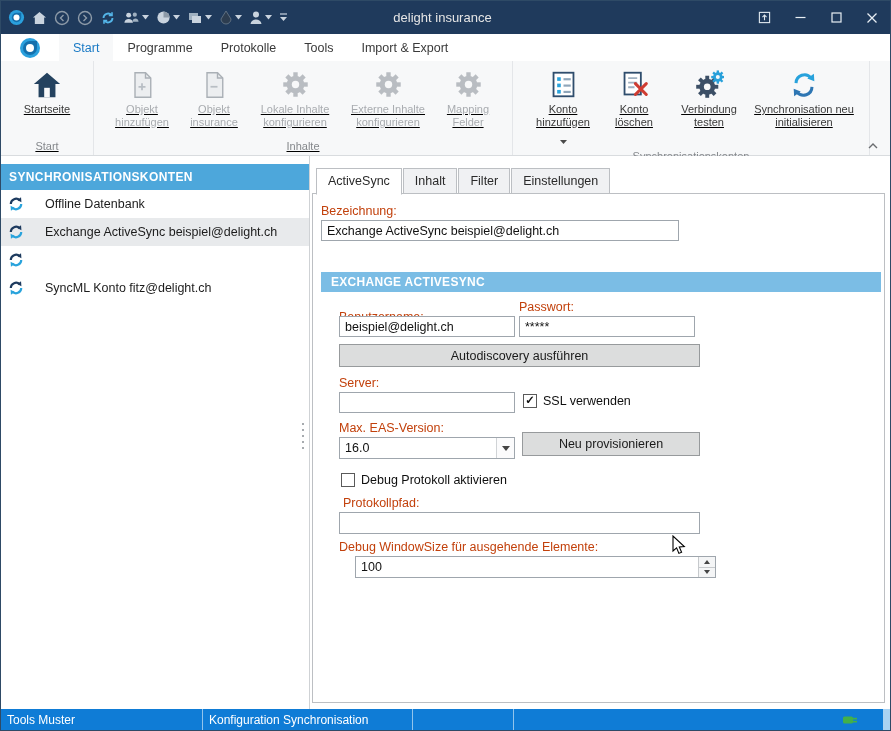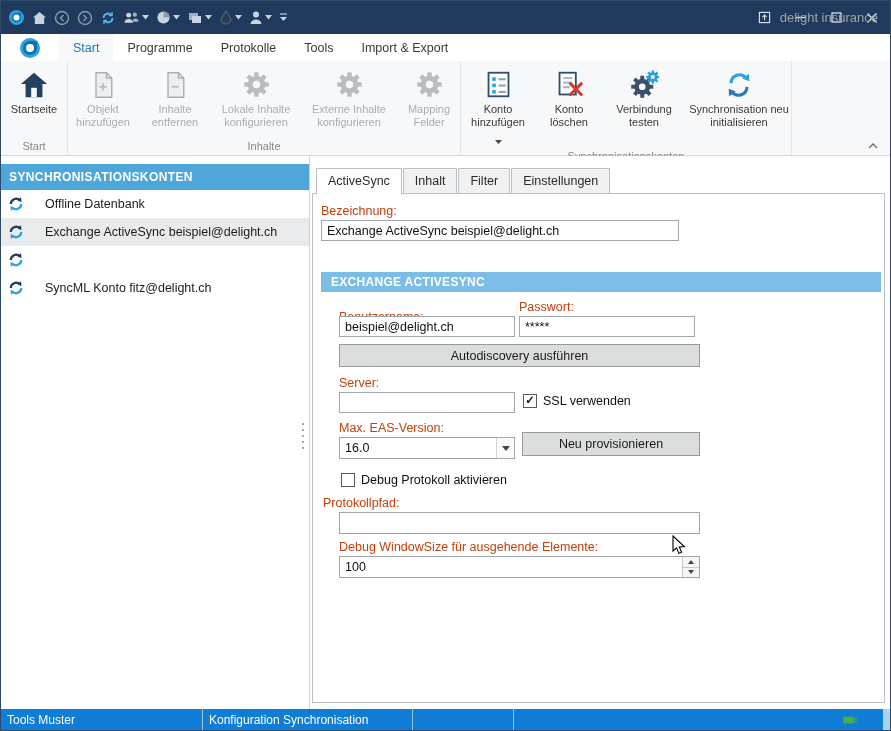--- a/index.html
+++ b/index.html
@@ -3,33 +3,33 @@
 <meta charset="utf-8">
 <style>
   * { margin:0; padding:0; box-sizing:border-box; }
   body { font-family:"Liberation Sans", sans-serif; background:#ffffff; }
   .window { width:891px; height:731px; position:relative; background:#fff; display:flex; flex-direction:column; overflow:hidden; border:1px solid #2e4a66; }
 
   
   .titlebar { height:33px; background:#1f3a5c; flex:0 0 auto; display:flex; align-items:center; position:relative; }
   .qat { display:flex; align-items:center; gap:7px; padding-left:7px; }
   .qat-btn { display:flex; align-items:center; gap:2px; height:24px; }
-  .title-center { position:absolute; left:0; right:12px; text-align:right; font-size:13px; color:#a3a3a3; pointer-events:none; }
+  .title-center { position:absolute; left:0; right:6px; text-align:center; font-size:13px; color:#e5e5e5; pointer-events:none; }
   .winctl { margin-left:auto; display:flex; height:33px; }
   .winctl-btn { width:36px; display:flex; align-items:center; justify-content:center; }
 
   
   .tabrow { height:27px; background:#ffffff; flex:0 0 auto; display:flex; align-items:stretch; }
   .appbtn { width:58px; display:flex; align-items:center; justify-content:center; }
   .rtab { padding:0 14px; display:flex; align-items:center; font-size:12.5px; color:#3a3a3a; }
   .rtab.active { color:#1a7ac5; background:#f7f8f9; }
 
   
   .ribbon { height:95px; background:#f7f8f9; border-bottom:1px solid #d9dcdf; flex:0 0 auto; display:flex; position:relative; }
-  .rgroup { display:flex; flex-direction:column; border-right:1px solid #e4e6e9; padding:0 0; }
+  .rgroup { display:flex; flex-direction:column; border-right:1px solid #e4e6e9; padding:0 13px;text-decoration:underline; }
   .rbuttons { flex:1; display:flex; align-items:stretch; padding-top:3px; gap:2px; }
   .rbtn { display:flex; flex-direction:column; align-items:center; padding-top:3px; }
   .ricon { height:35px; display:flex; align-items:center; justify-content:center; }
   .rlabel { font-size:11px; line-height:13px; text-align:center; color:#3a3a3a; margin-top:1px; }
   .rbtn.disabled .rlabel { color:#a9acb0;text-align:center; }
   .rcaret { margin-top:1px; }
   .rgroup-label { height:17px; font-size:11px; color:#85888c; text-align:center; line-height:17px; }
   .ribbon-collapse { position:absolute; right:9px; bottom:3px; width:16px; height:13px; display:flex; align-items:center; justify-content:center; }
 
   
@@ -50,21 +50,21 @@
 
   
   .flabel { position:absolute; font-size:12.5px; color:#c2410c; white-space:nowrap; }
   .tinput { position:absolute; border:1px solid #9fa6ad; background:#fff; font-family:inherit; font-size:12.5px; padding:2px 5px; color:#111; }
   .section-hdr { position:absolute; background:#7bbde5; color:#fff; font-size:12px; font-weight:bold; letter-spacing:.3px; display:flex; align-items:center; padding-left:10px; }
   .gbtn { position:absolute; border:1px solid #979a9c; background:#dcdddd; font-size:12.5px; color:#1a1a1a; display:flex; align-items:center; justify-content:center; }
   .chk { position:absolute; display:flex; align-items:center; gap:6px; font-size:12.5px; color:#0e0e0e; }
   .chk .box { width:14px; height:14px; border:1px solid #5a5a5a; background:#fff; display:flex; align-items:center; justify-content:center; font-size:11.5px; font-weight:bold; color:#101010; line-height:1; }
   .combo { position:absolute; border:1px solid #9fa6ad; background:#fff; display:flex; align-items:center; font-size:12.5px; padding-left:5px; color:#111; }
   .arrowbox { margin-left:auto; width:18px; align-self:stretch; border-left:1px solid #d0d3d6; display:flex; align-items:center; justify-content:center; background:#fbfbfc; }
-  .spinwrap { position:absolute; }
+  .spinwrap { position:absolute;margin-left:16px; }
   .spinwrap input { width:100%; height:100%; border:1px solid #9fa6ad; font-family:inherit; font-size:12.5px; padding:2px 22px 2px 5px; color:#111; }
   .spinner { position:absolute; right:1px; top:1px; bottom:1px; width:17px; border-left:1px solid #c6c9cc; display:flex; flex-direction:column; }
   .sp { flex:1; display:flex; align-items:center; justify-content:center; background:#f4f5f6; }
   .sp + .sp { border-top:1px solid #c6c9cc; }
   .sp.up::after { content:""; width:0; height:0; border-left:3.5px solid transparent; border-right:3.5px solid transparent; border-bottom:4px solid #444; }
   .sp.down::after { content:""; width:0; height:0; border-left:3.5px solid transparent; border-right:3.5px solid transparent; border-top:4px solid #444; }
 
   
   .statusbar { height:21px; background:#0f7cd6; flex:0 0 auto; display:flex; align-items:center; color:#fff; font-size:12px; }
   .seg-user { width:201px; padding-left:6px; }
@@ -240,21 +240,21 @@
           <span class="rlabel">Objekt hinzufügen</span>
         </div>
         <div class="rbtn disabled" style="width:70px">
           <span class="ricon">
             <svg width="28" height="28" viewBox="0 0 32 32">
                 <path d="M8 2h12l6 6v22H8z" fill="#eceef0" stroke="#aab0b6" stroke-width="1.6"></path>
                 <path d="M20 2v6h6" fill="none" stroke="#aab0b6" stroke-width="1.6"></path>
                 <path d="M12 18h8" stroke="#b8bec4" stroke-width="2"></path>
               </svg>
           </span>
-          <span class="rlabel">Inhalte entfernen</span>
+          <span class="rlabel">Objekt insurance</span>
         </div>
         <div class="rbtn disabled" style="width:88px">
           <span class="ricon">
             <svg width="27" height="27" viewBox="0 0 32 32">
                 <g transform="translate(16,16)" fill="#b9bdc2">
                   <rect x="-2.6" y="-14.5" width="5.2" height="29"></rect>
                   <rect x="-2.6" y="-14.5" width="5.2" height="29" transform="rotate(45)"></rect>
                   <rect x="-2.6" y="-14.5" width="5.2" height="29" transform="rotate(90)"></rect>
                   <rect x="-2.6" y="-14.5" width="5.2" height="29" transform="rotate(135)"></rect>
                   <circle r="10.5"></circle>
@@ -478,21 +478,21 @@
 
         <div class="gbtn" style="left:209px;top:238px;width:178px;height:24px">Neu provisionieren</div>
 
         <div class="chk" style="left:28px;top:279px">
           <span class="box">
               <span></span>
             </span>
           <span>Debug Protokoll aktivieren</span>
         </div>
 
-        <div class="flabel" style="left:10px;top:302px">Protokollpfad:</div>
+        <div class="flabel" style="left:30px;top:302px">Protokollpfad:</div>
         <input class="tinput" style="left: 26px; top: 318px; width: 361px; height: 22px;" value="">
 
         <div class="flabel" style="left:26px;top:346px">Debug WindowSize für ausgehende Elemente:</div>
         <div class="spinwrap" style="left:26px;top:362px;width:361px;height:22px">
           <input value="100" style="">
           <div class="spinner">
             <div class="sp up"></div>
             <div class="sp down"></div>
           </div>
         </div>

